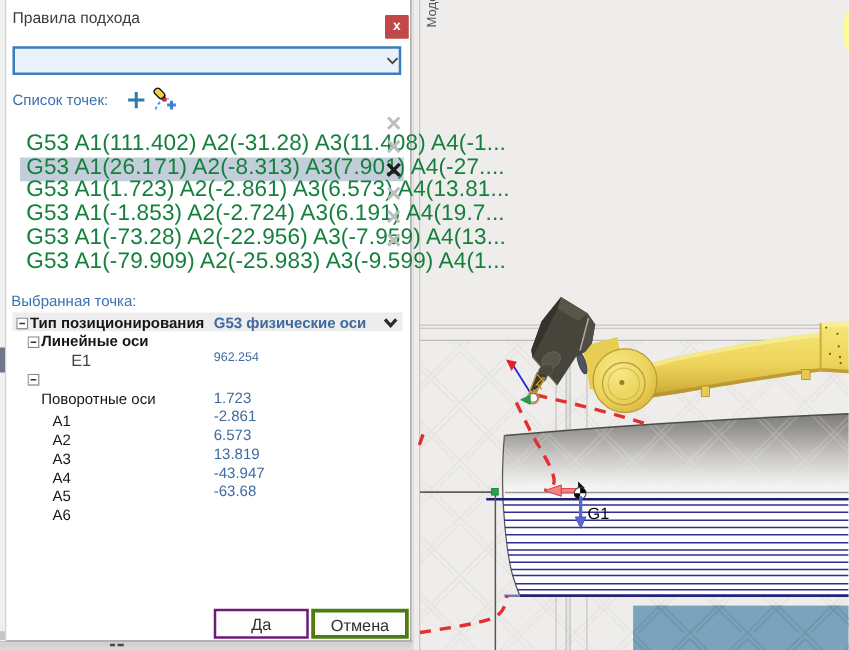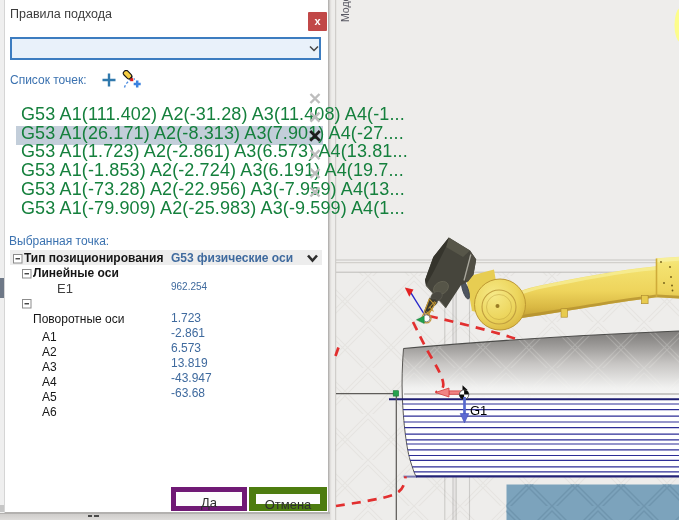--- a/index.html
+++ b/index.html
@@ -247,14 +247,14 @@
 
 <svg class="abs" style="left:22px;top:299px;" width="10" height="10" viewBox="0 0 10 10">
   <rect x="0.5" y="0.5" width="8.5" height="8.5" fill="#fff" stroke="#8c8c8c"></rect>
   <path d="M2.5,4.75 H7" stroke="#333" stroke-width="1.3"></path>
 </svg>
 <div class="abs" style="left:33px;top:312px;font-size:12px;font-weight:normal;color:#161616;">Поворотные оси</div>
 
 <div class="abs" style="left:42px;top:311px;font-size:12px;color:#161616;line-height:15px;margin-top:19px;">A1<br>A2<br>A3<br>A4<br>A5<br>A6</div>
 <div class="abs" style="left:171px;top:311px;font-size:12px;color:#3f6a9e;line-height:15px;">1.723<br>-2.861<br>6.573<br>13.819<br>-43.947<br>-63.68</div>
 
-<div class="abs" style="left:171px;top:487px;width:76px;height:24px;border:5px solid #701a75;background:#fdfdfd;box-sizing:border-box;text-align:center;font-size:13px;color:#2e2e2e;line-height:22px;">Да</div>
-<div class="abs" style="left:249px;top:487px;width:78px;height:24px;border:7px solid #4d7c0f;background:#fdfdfd;box-sizing:border-box;text-align:center;font-size:13px;color:#2e2e2e;line-height:22px;">Отмена</div>
+<div class="abs" style="left:171px;top:487px;width:76px;height:24px;border:2px solid #701a75;background:#fdfdfd;box-sizing:border-box;text-align:center;font-size:13px;color:#2e2e2e;line-height:22px;">Да</div>
+<div class="abs" style="left:249px;top:487px;width:78px;height:24px;border:3px solid #4d7c0f;background:#fdfdfd;box-sizing:border-box;text-align:center;font-size:13px;color:#2e2e2e;line-height:22px;">Отмена</div>
 
 </body></html>

